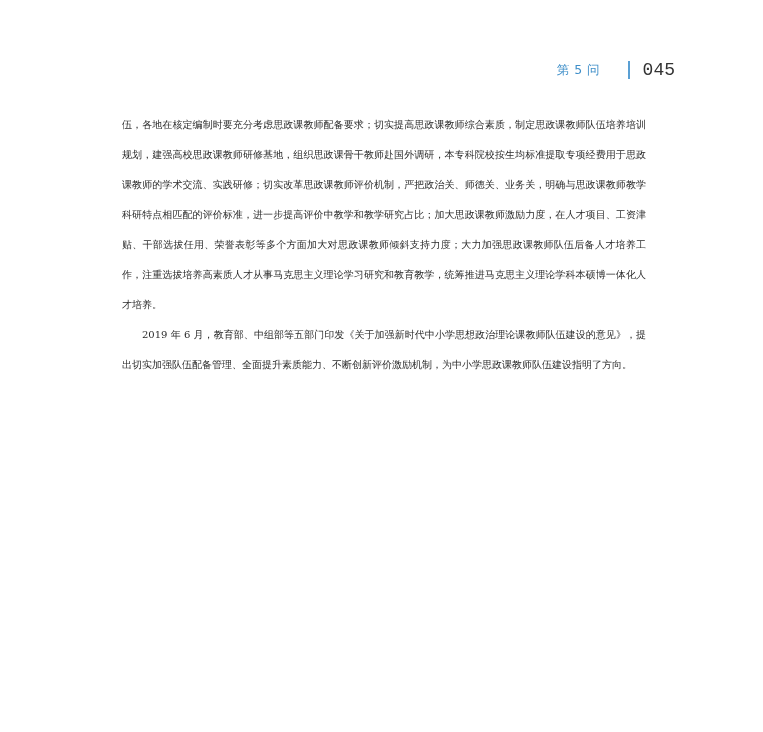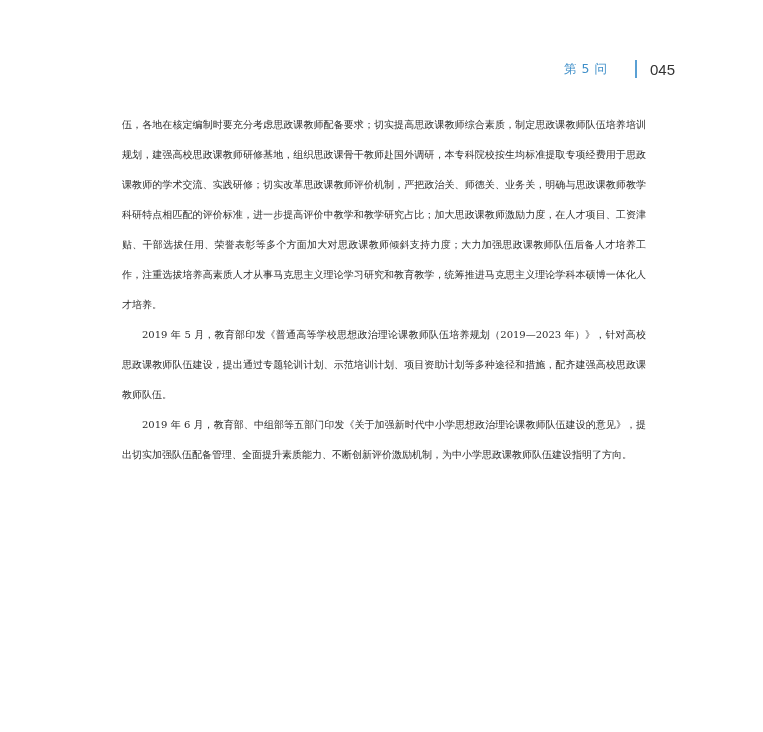--- a/index.html
+++ b/index.html
@@ -35,22 +35,22 @@
       color: #555555;
     }
     .header-sep {
       display: inline-block;
       width: 1.5px;
       height: 18px;
       background: #5aa0d4;
       margin: 0 13px 0 16px;
     }
     .page-number {
-      font-family: Liberation Sans, sans-serif;
-      font-size: 15px;
+      font-family: Liberation Mono, monospace;
+      font-size: 18px;
       color: #333333;
     }
     .body-text {
       position: absolute;
       left: 122px;
       top: 110px;
       width: 524px;
       font-size: 10px;
       line-height: 30px;
       text-align: justify;
@@ -67,15 +67,14 @@
 <body>
 
 <div class="running-header">
   <span class="chapter-label">第 5 问</span>
   <span class="header-sep"></span>
   <span class="page-number">045</span>
 </div>
 
 <div class="body-text">
   <p>伍，各地在核定编制时要充分考虑思政课教师配备要求；切实提高思政课教师综合素质，制定思政课教师队伍培养培训规划，建强高校思政课教师研修基地，组织思政课骨干教师赴国外调研，本专科院校按生均标准提取专项经费用于思政课教师的学术交流、实践研修；切实改革思政课教师评价机制，严把政治关、师德关、业务关，明确与思政课教师教学科研特点相匹配的评价标准，进一步提高评价中教学和教学研究占比；加大思政课教师激励力度，在人才项目、工资津贴、干部选拔任用、荣誉表彰等多个方面加大对思政课教师倾斜支持力度；大力加强思政课教师队伍后备人才培养工作，注重选拔培养高素质人才从事马克思主义理论学习研究和教育教学，统筹推进马克思主义理论学科本硕博一体化人才培养。</p>
-  <p class="indent">2019 年 5 月，教育部印发《普通高等学校思想政治理论课教师队伍培养规划（2019—2023 年）》，针对高校思政课教师队伍建设，提出通过专题轮训计划、示范培训计划、项目资助计划等多种途径和措施，配齐建强高校思政课教师队伍。</p>
   <p class="indent">2019 年 6 月，教育部、中组部等五部门印发《关于加强新时代中小学思想政治理论课教师队伍建设的意见》，提出切实加强队伍配备管理、全面提升素质能力、不断创新评价激励机制，为中小学思政课教师队伍建设指明了方向。</p>
 </div>
 
 </body></html>

